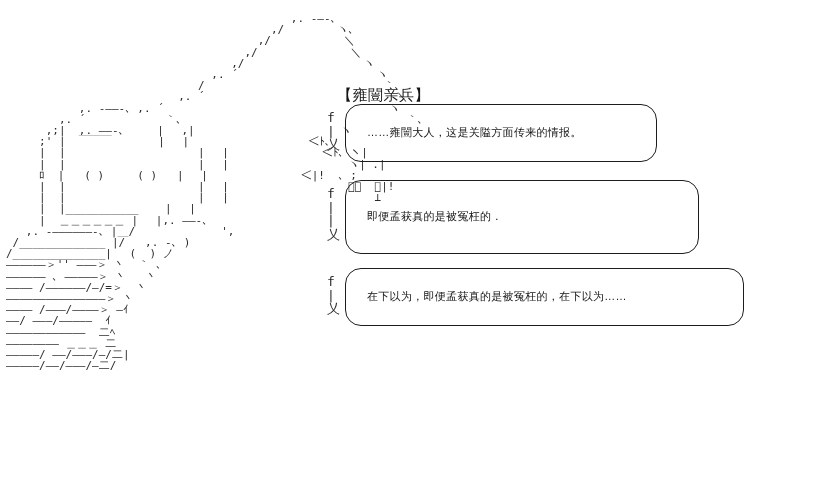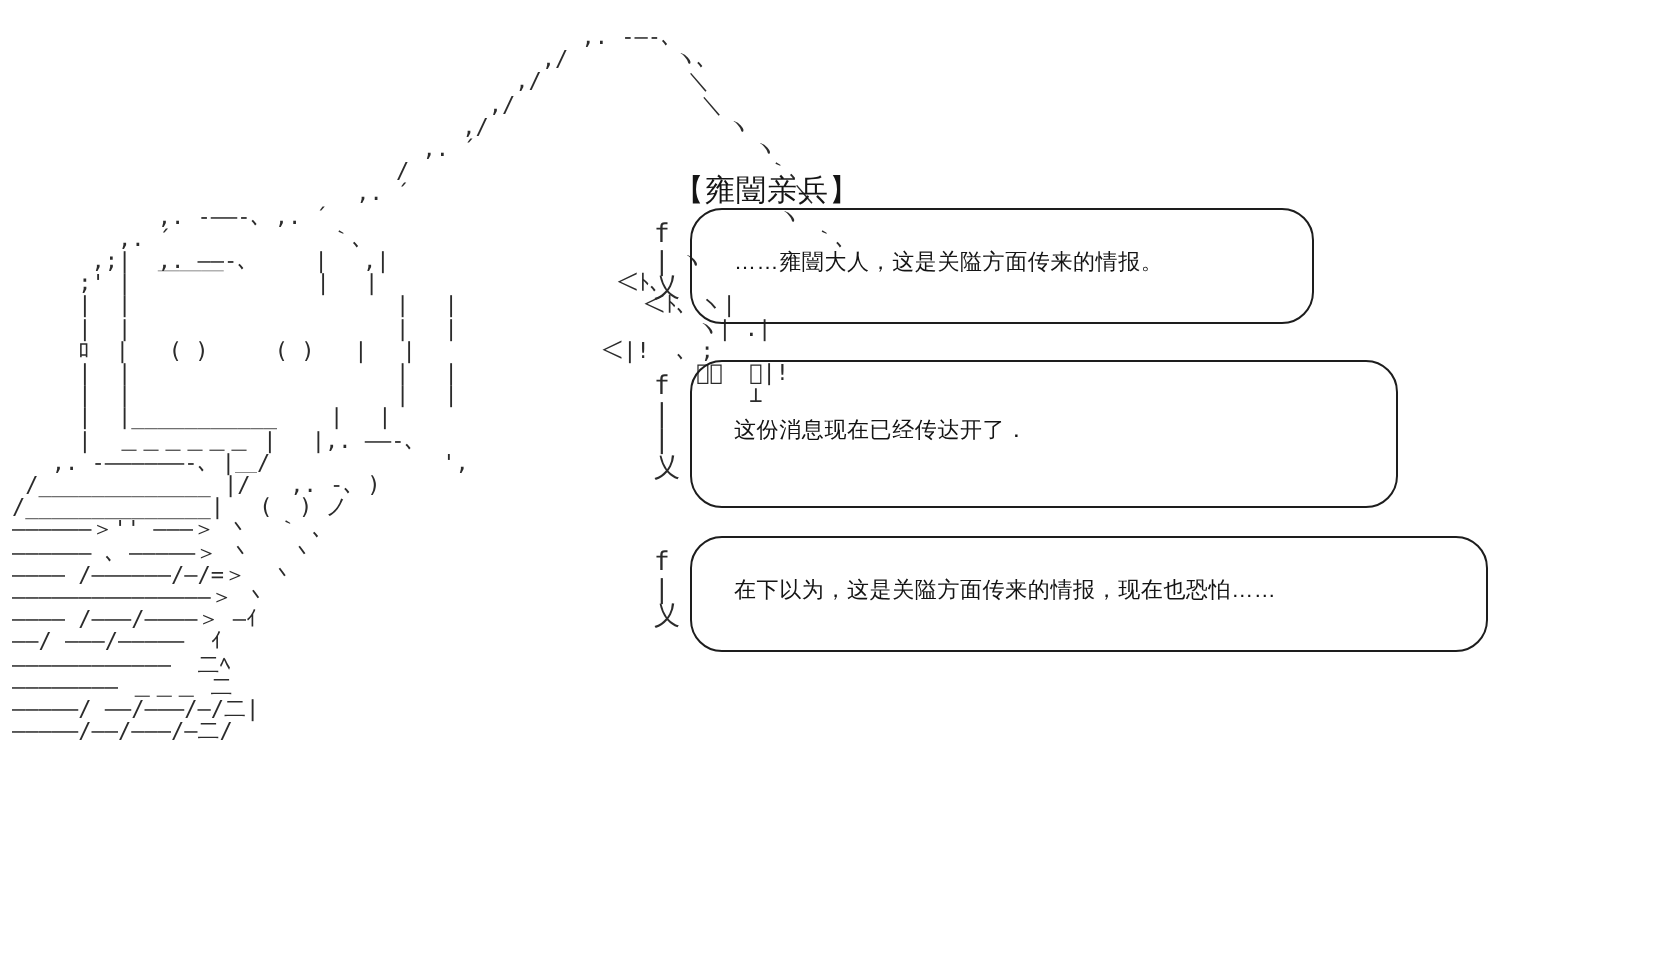--- a/index.html
+++ b/index.html
@@ -148,27 +148,27 @@
     </div>
   </div>
 
   <div class="bubble" id="bubble-2">
     <div class="bubble-frame"></div>
     <pre class="bubble-tail">f
 |
 |
 乂</pre>
     <div class="bubble-text">
-      <span class="line">这份消息现在已经传达开了．</span>
+      <span class="line">即便孟获真的是被冤枉的．</span>
     </div>
   </div>
 
   <div class="bubble" id="bubble-3">
     <div class="bubble-frame"></div>
     <pre class="bubble-tail">f
 |
 乂</pre>
     <div class="bubble-text">
-      <span class="line">在下以为，这是关隘方面传来的情报，现在也恐怕……</span>
+      <span class="line">在下以为，即便孟获真的是被冤枉的，在下以为……</span>
     </div>
   </div>
 
 </div>
 
 </body></html>

